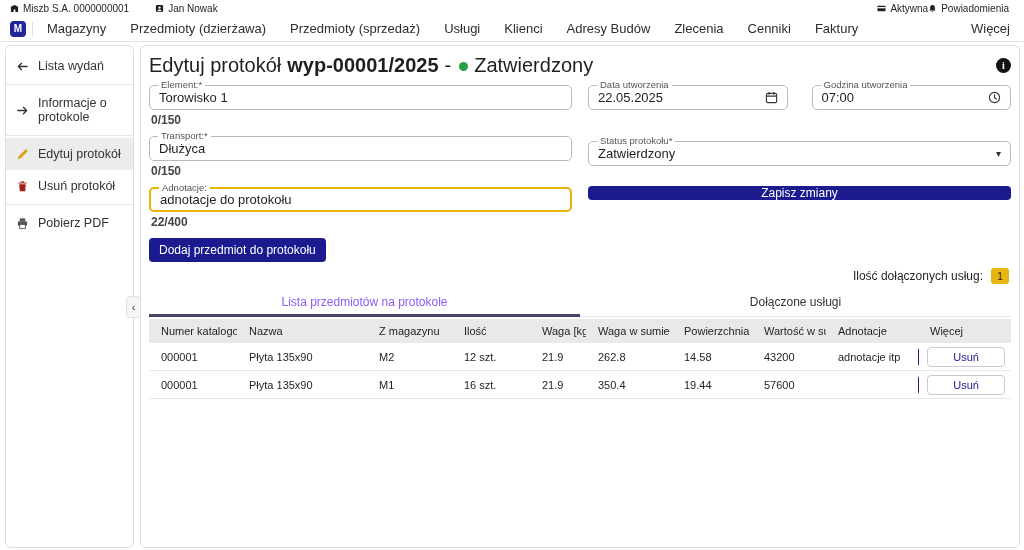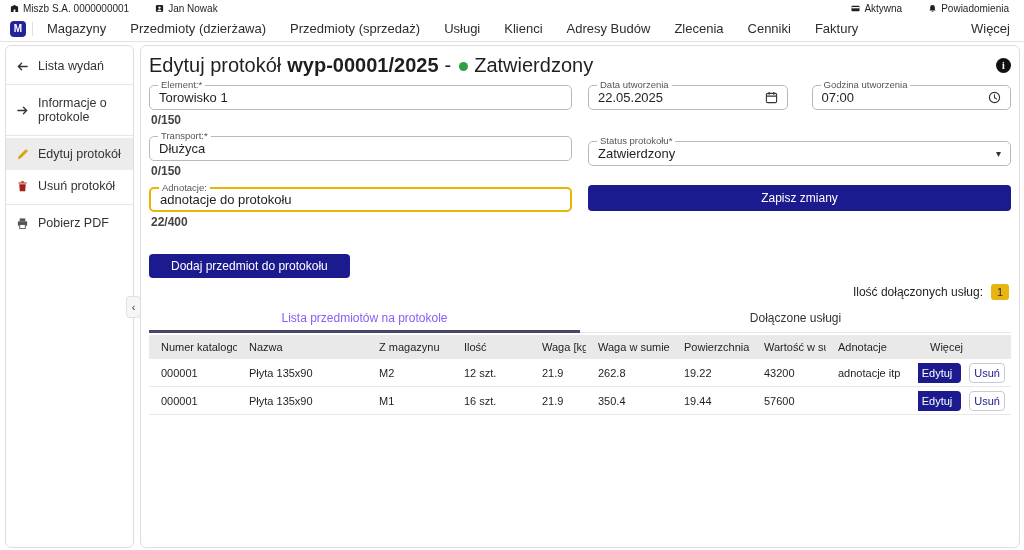--- a/index.html
+++ b/index.html
@@ -2,21 +2,21 @@
 <html><head>
 <meta charset="utf-8">
 <style>
   * { margin:0; padding:0; box-sizing:border-box; }
   html,body { width:1024px; height:550px; overflow:hidden; background:#fff;
     font-family:"Liberation Sans", sans-serif; color:#2d2d2d; }
 
   
   .utilbar { height:16px; display:flex; align-items:center; padding:0 10px; background:#fff; font-size:10px; color:#1f1f1f; }
   .utilbar .grp { display:flex; align-items:center; gap:4px; margin-right:26px; }
-  .utilbar .right { margin-left:auto; display:flex; align-items:center; gap:26px; margin-right:4px; }
+  .utilbar .right { margin-left:auto; display:flex; align-items:center; margin-right:4px; }
   .uicon { width:9px; height:9px; display:inline-block; }
 
   
   .nav { height:26px; display:flex; align-items:center; background:#fff; border-bottom:1px solid #e2e2e2; padding:0 10px; font-size:13px; }
   .logo { width:16px; height:16px; background:#23239a; color:#fff; border-radius:4px; font-size:10px; font-weight:bold; display:flex; align-items:center; justify-content:center; margin-right:6px; }
   .nav-div { width:1px; height:14px; background:#e0e0e0; margin-right:14px; }
   .nav-item { margin-right:24px; color:#2d2d2d; cursor:pointer; white-space:nowrap; }
   .nav-more { margin-left:auto; margin-right:4px; cursor:pointer; }
 
   
@@ -43,43 +43,43 @@
   .field .flabel { position:absolute; top:-6px; left:8px; background:#fff; padding:0 3px; font-size:9.5px; color:#555; line-height:1.1; }
   .field .fvalue { font-size:13px; color:#1f1f1f; flex:1; white-space:nowrap; overflow:hidden; }
   .field.focused { border:2px solid #eab308; }
   .counter { font-size:12px; color:#444; margin:3px 0 9px 2px;font-weight:bold; }
   .ficon { width:13px; height:13px; color:#333; flex-shrink:0; cursor:pointer; }
   .caret { font-size:10px; color:#333; cursor:pointer; }
   .row2 { display:flex; gap:24px; margin-bottom:31px;justify-content:center; }
   .row2 .field { flex:1; }
   .gap17 { margin-bottom:17px; }
   .btn-primary { background:#1b1b8f; color:#fff; border:none; border-radius:4px; font-size:12px; font-family:"Liberation Sans", sans-serif; cursor:pointer; }
-  .save-btn { width:100%; height:26px; margin-top:2px; }
-  .add-btn { padding:5px 22px; margin:16px 0 0 0; }
+  .save-btn { width:100%; height:14px; margin-top:2px; }
+  .add-btn { padding:5px 10px; margin:0 0 0 0; }
 
   
   .svc-row { display:flex; justify-content:flex-end; align-items:center; gap:8px; font-size:12px; color:#1f1f1f; margin:6px 2px 6px 0; }
   .svc-badge { background:#e9b511; color:#2b2b2b; border-radius:3px; min-width:18px; height:16px; font-size:11px; display:flex; align-items:center; justify-content:center; padding:0 4px; }
 
   
   .tabs { display:flex; border-bottom:1px solid #e5e5e5; }
   .tab { flex:1; text-align:center; font-size:12px; color:#333; padding:5px 0 7px 0; cursor:pointer; position:relative; }
   .tab.active { color:#8b5cf6; }
   .tab.active::after { content:""; position:absolute; left:0; right:0; bottom:-1px; height:3px; background:#46466b; }
 
   
   .ttable { width:100%; font-size:11px; }
   .thead, .trow { display:grid; grid-template-columns:88px 130px 85px 78px 56px 86px 80px 74px 92px 1fr; align-items:center; }
   .thead { background:#e9e9e9; color:#1f1f1f; height:24px; margin-top:2px; border-radius:1px; }
   .thead > div { padding-left:12px; white-space:nowrap; overflow:hidden; }
   .trow { height:28px; border-bottom:1px solid #e8e8e8; color:#1f1f1f; }
   .trow > div { padding-left:12px; white-space:nowrap; overflow:hidden; }
   .cell-actions { display:flex; gap:8px; justify-content:flex-end; padding-right:6px; }
   .btn-edit { background:#1b1b8f; color:#fff; border:none; border-radius:4px; font-size:11px; padding:4px 9px; cursor:pointer; font-family:"Liberation Sans", sans-serif; }
-  .btn-del { background:#fff; color:#1b1b8f; border:1px solid #c9c9d6; border-radius:4px; font-size:11px; padding:3px 4px; cursor:pointer; font-family:"Liberation Sans", sans-serif; }
+  .btn-del { background:#fff; color:#1b1b8f; border:1px solid #c9c9d6; border-radius:4px; font-size:11px; padding:3px 25px; cursor:pointer; font-family:"Liberation Sans", sans-serif; }
 
   svg { display:block; }
 </style>
 </head>
 <body>
 
 <div class="utilbar">
   <div class="grp">
     <span class="uicon">
       <svg viewBox="0 0 10 10" width="9" height="9">
@@ -284,21 +284,21 @@
         <div>Więcej</div>
       </div>
 
       <div class="trow">
         <div>000001</div>
         <div>Płyta 135x90</div>
         <div>M2</div>
         <div>12 szt.</div>
         <div>21.9</div>
         <div>262.8</div>
-        <div>19.22</div>
+        <div>14.58</div>
         <div>43200</div>
         <div>adnotacje itp</div>
         <div class="cell-actions">
           <button class="btn-edit">Edytuj</button>
           <button class="btn-del">Usuń</button>
         </div>
       </div>
 
       <div class="trow">
         <div>000001</div>

